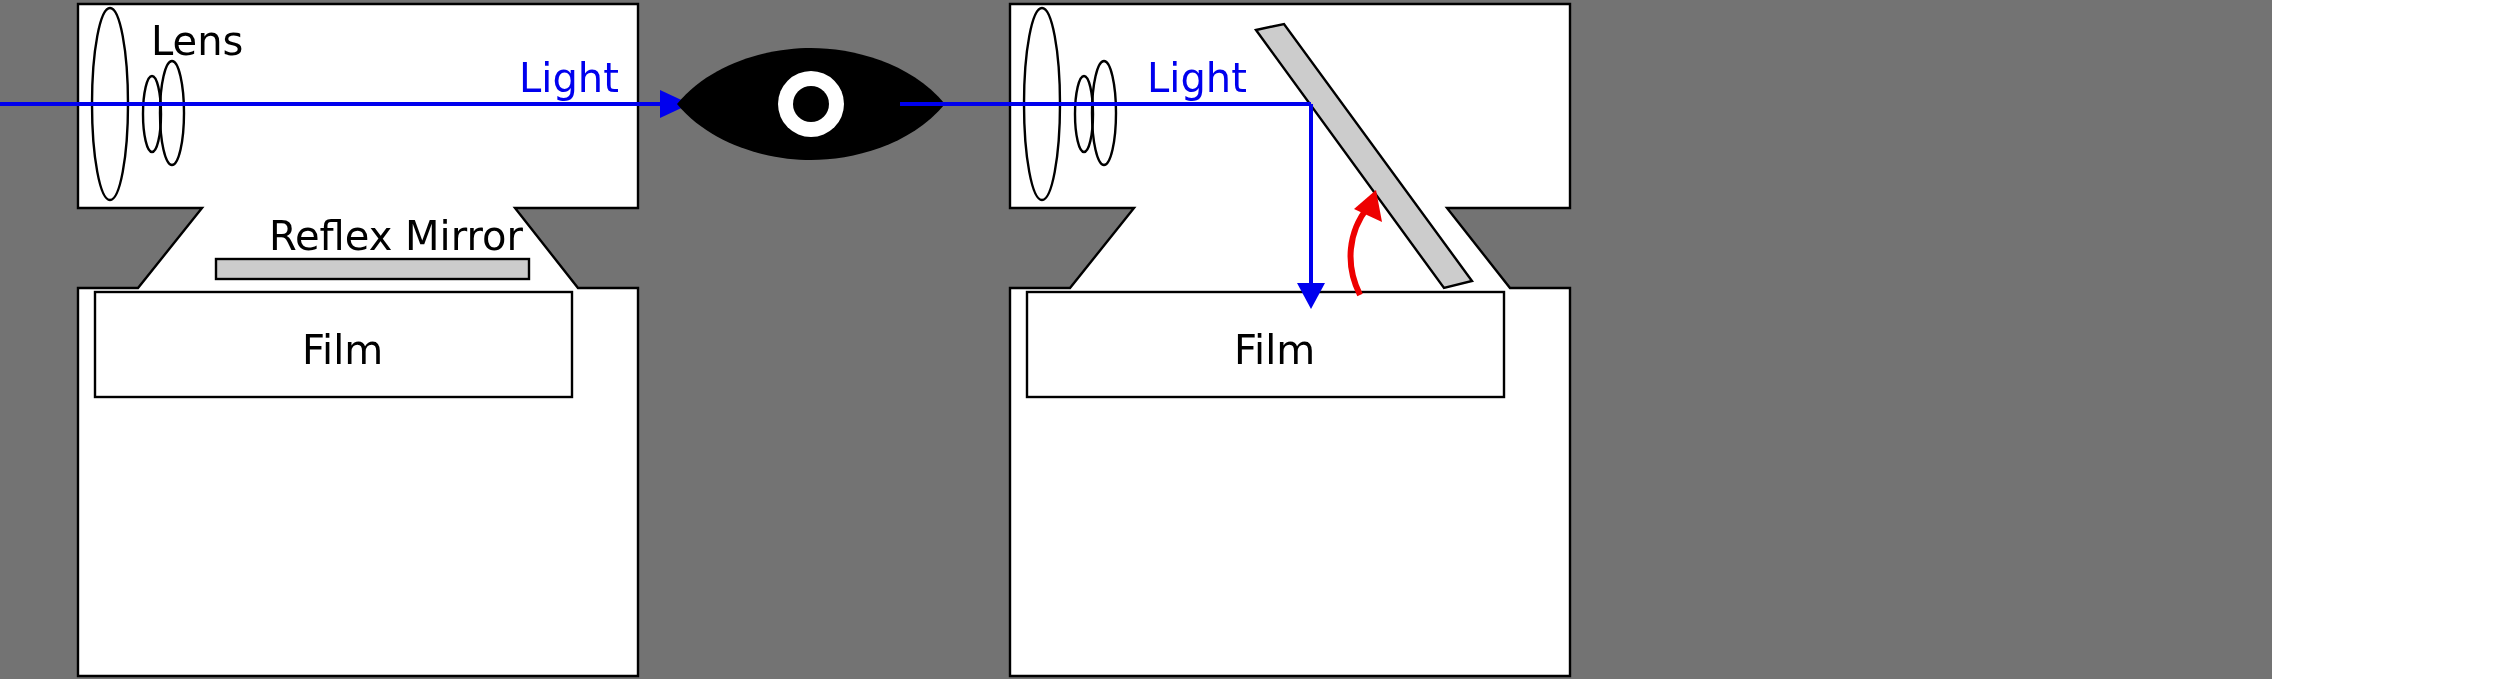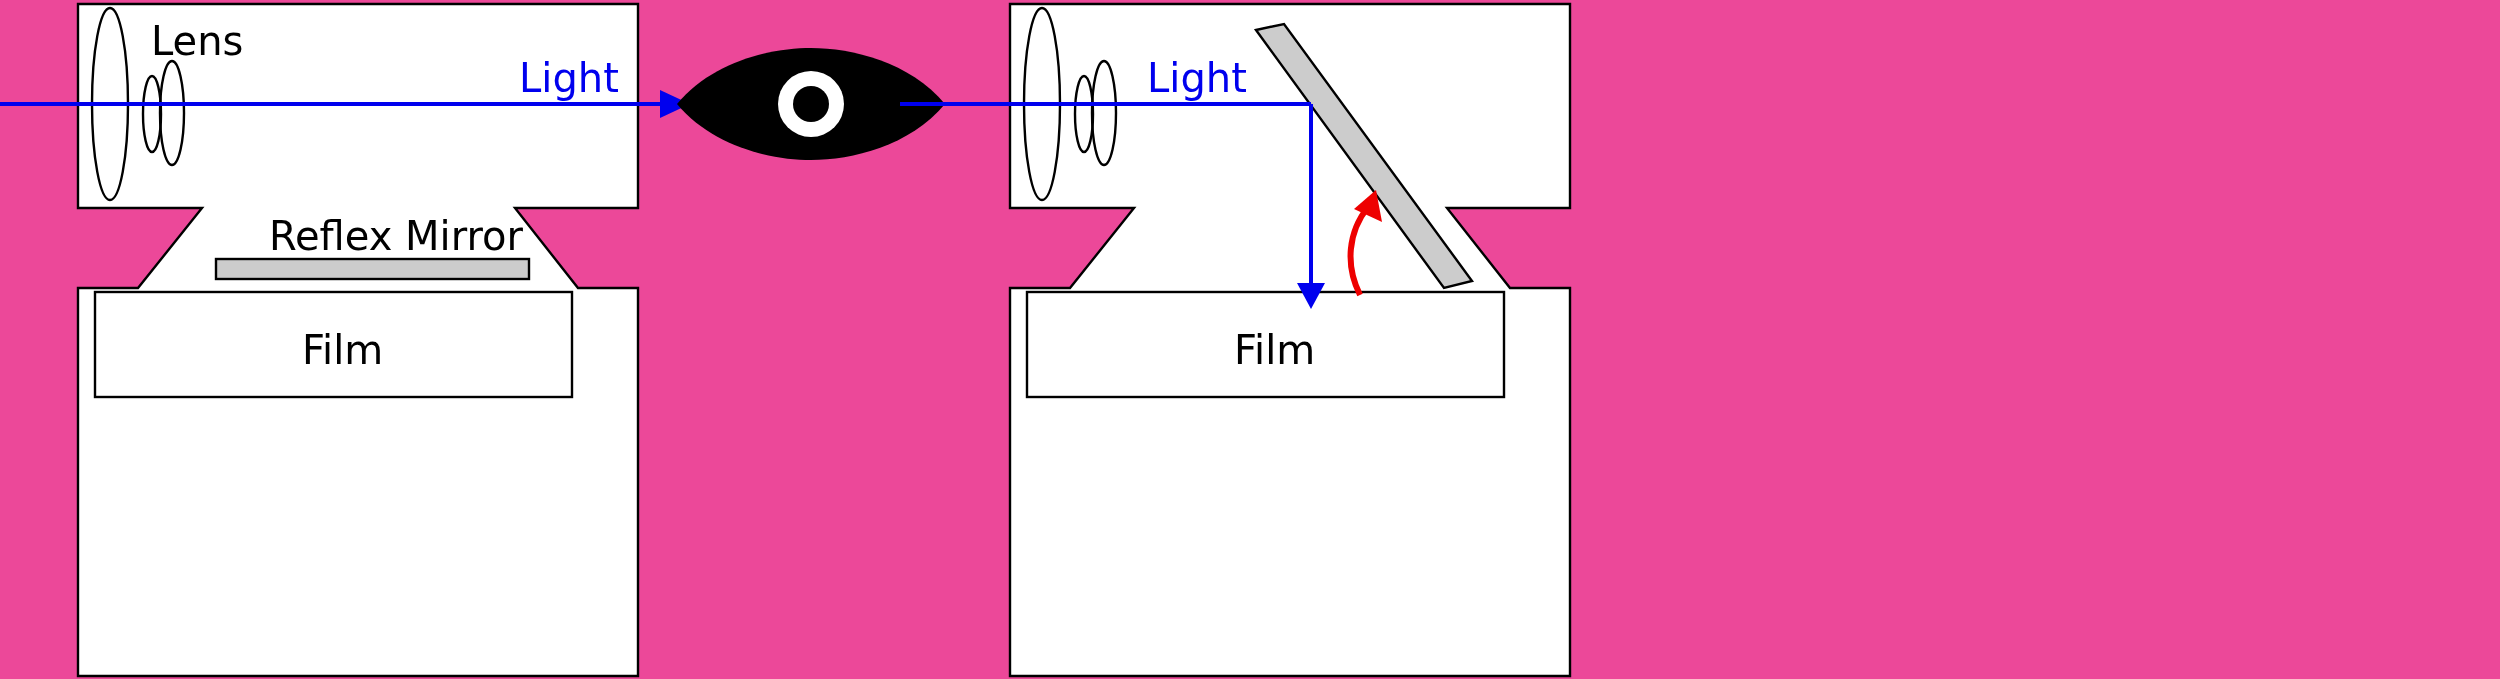--- a/index.html
+++ b/index.html
@@ -5,23 +5,23 @@
   html, body {
     margin: 0;
     padding: 0;
     background: #ffffff;
   }
   body {
     font-family: "DejaVu Sans", sans-serif;
   }
   #stage {
     position: relative;
-    width: 2500px;
+    width: 2272px;
     height: 679px;
-    background: #ec4899;
+    background: #737373;
     overflow: hidden;
   }
   #stage svg {
     position: absolute;
     top: 0;
     left: 0;
     width: 2500px;
     height: 679px;
   }
   text {

